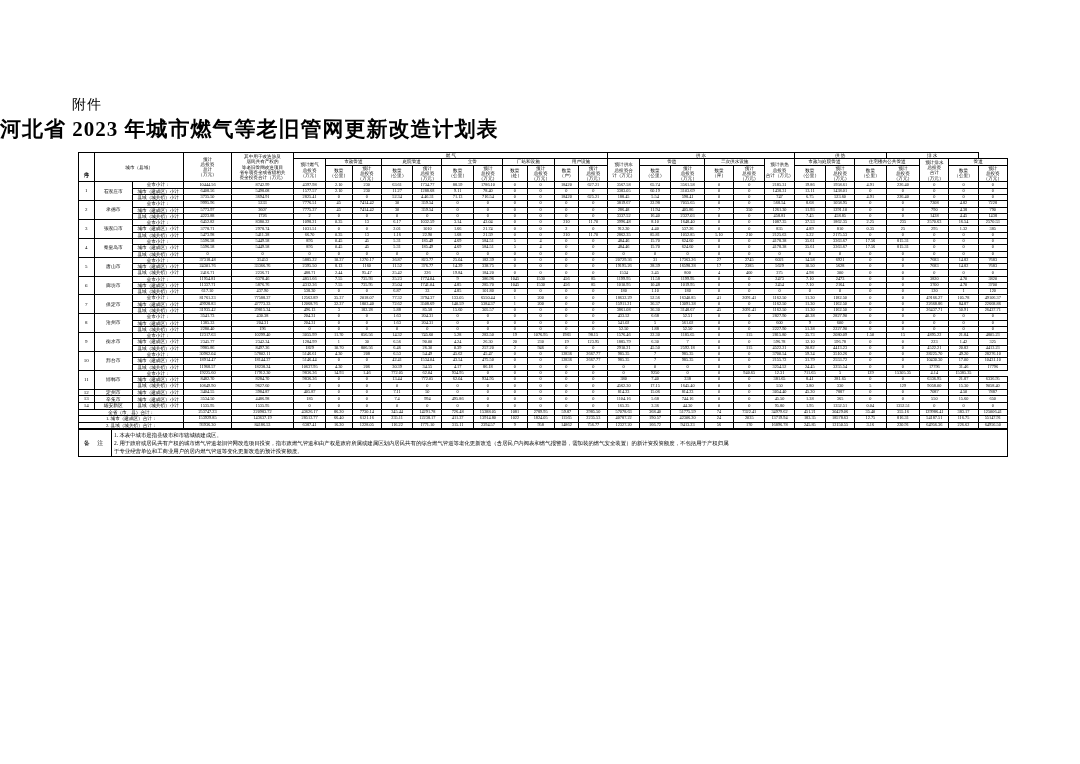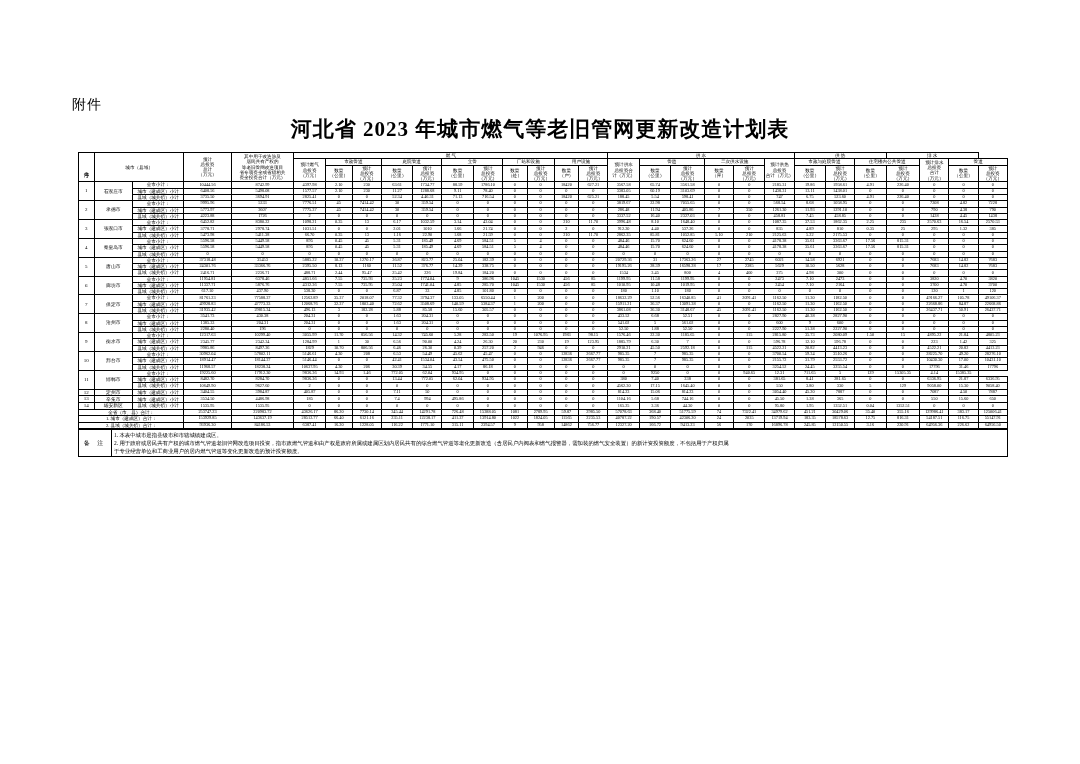--- a/index.html
+++ b/index.html
@@ -28,21 +28,21 @@
     top: 96px;
     font-size: 14px;
     font-family: Liberation Serif, serif;
     letter-spacing: 1px;
   }
   .doc-title {
     position: absolute;
     left: 0;
     right: 0;
     top: 115px;
-    text-align: center;
+    text-align: left;
     font-size: 21px;
     font-weight: bold;
     font-family: "Liberation Serif", serif;
     letter-spacing: 1px;
   }
   .table-wrap {
     position: absolute;
     left: 78px;
     top: 152px;
     width: 930px;

